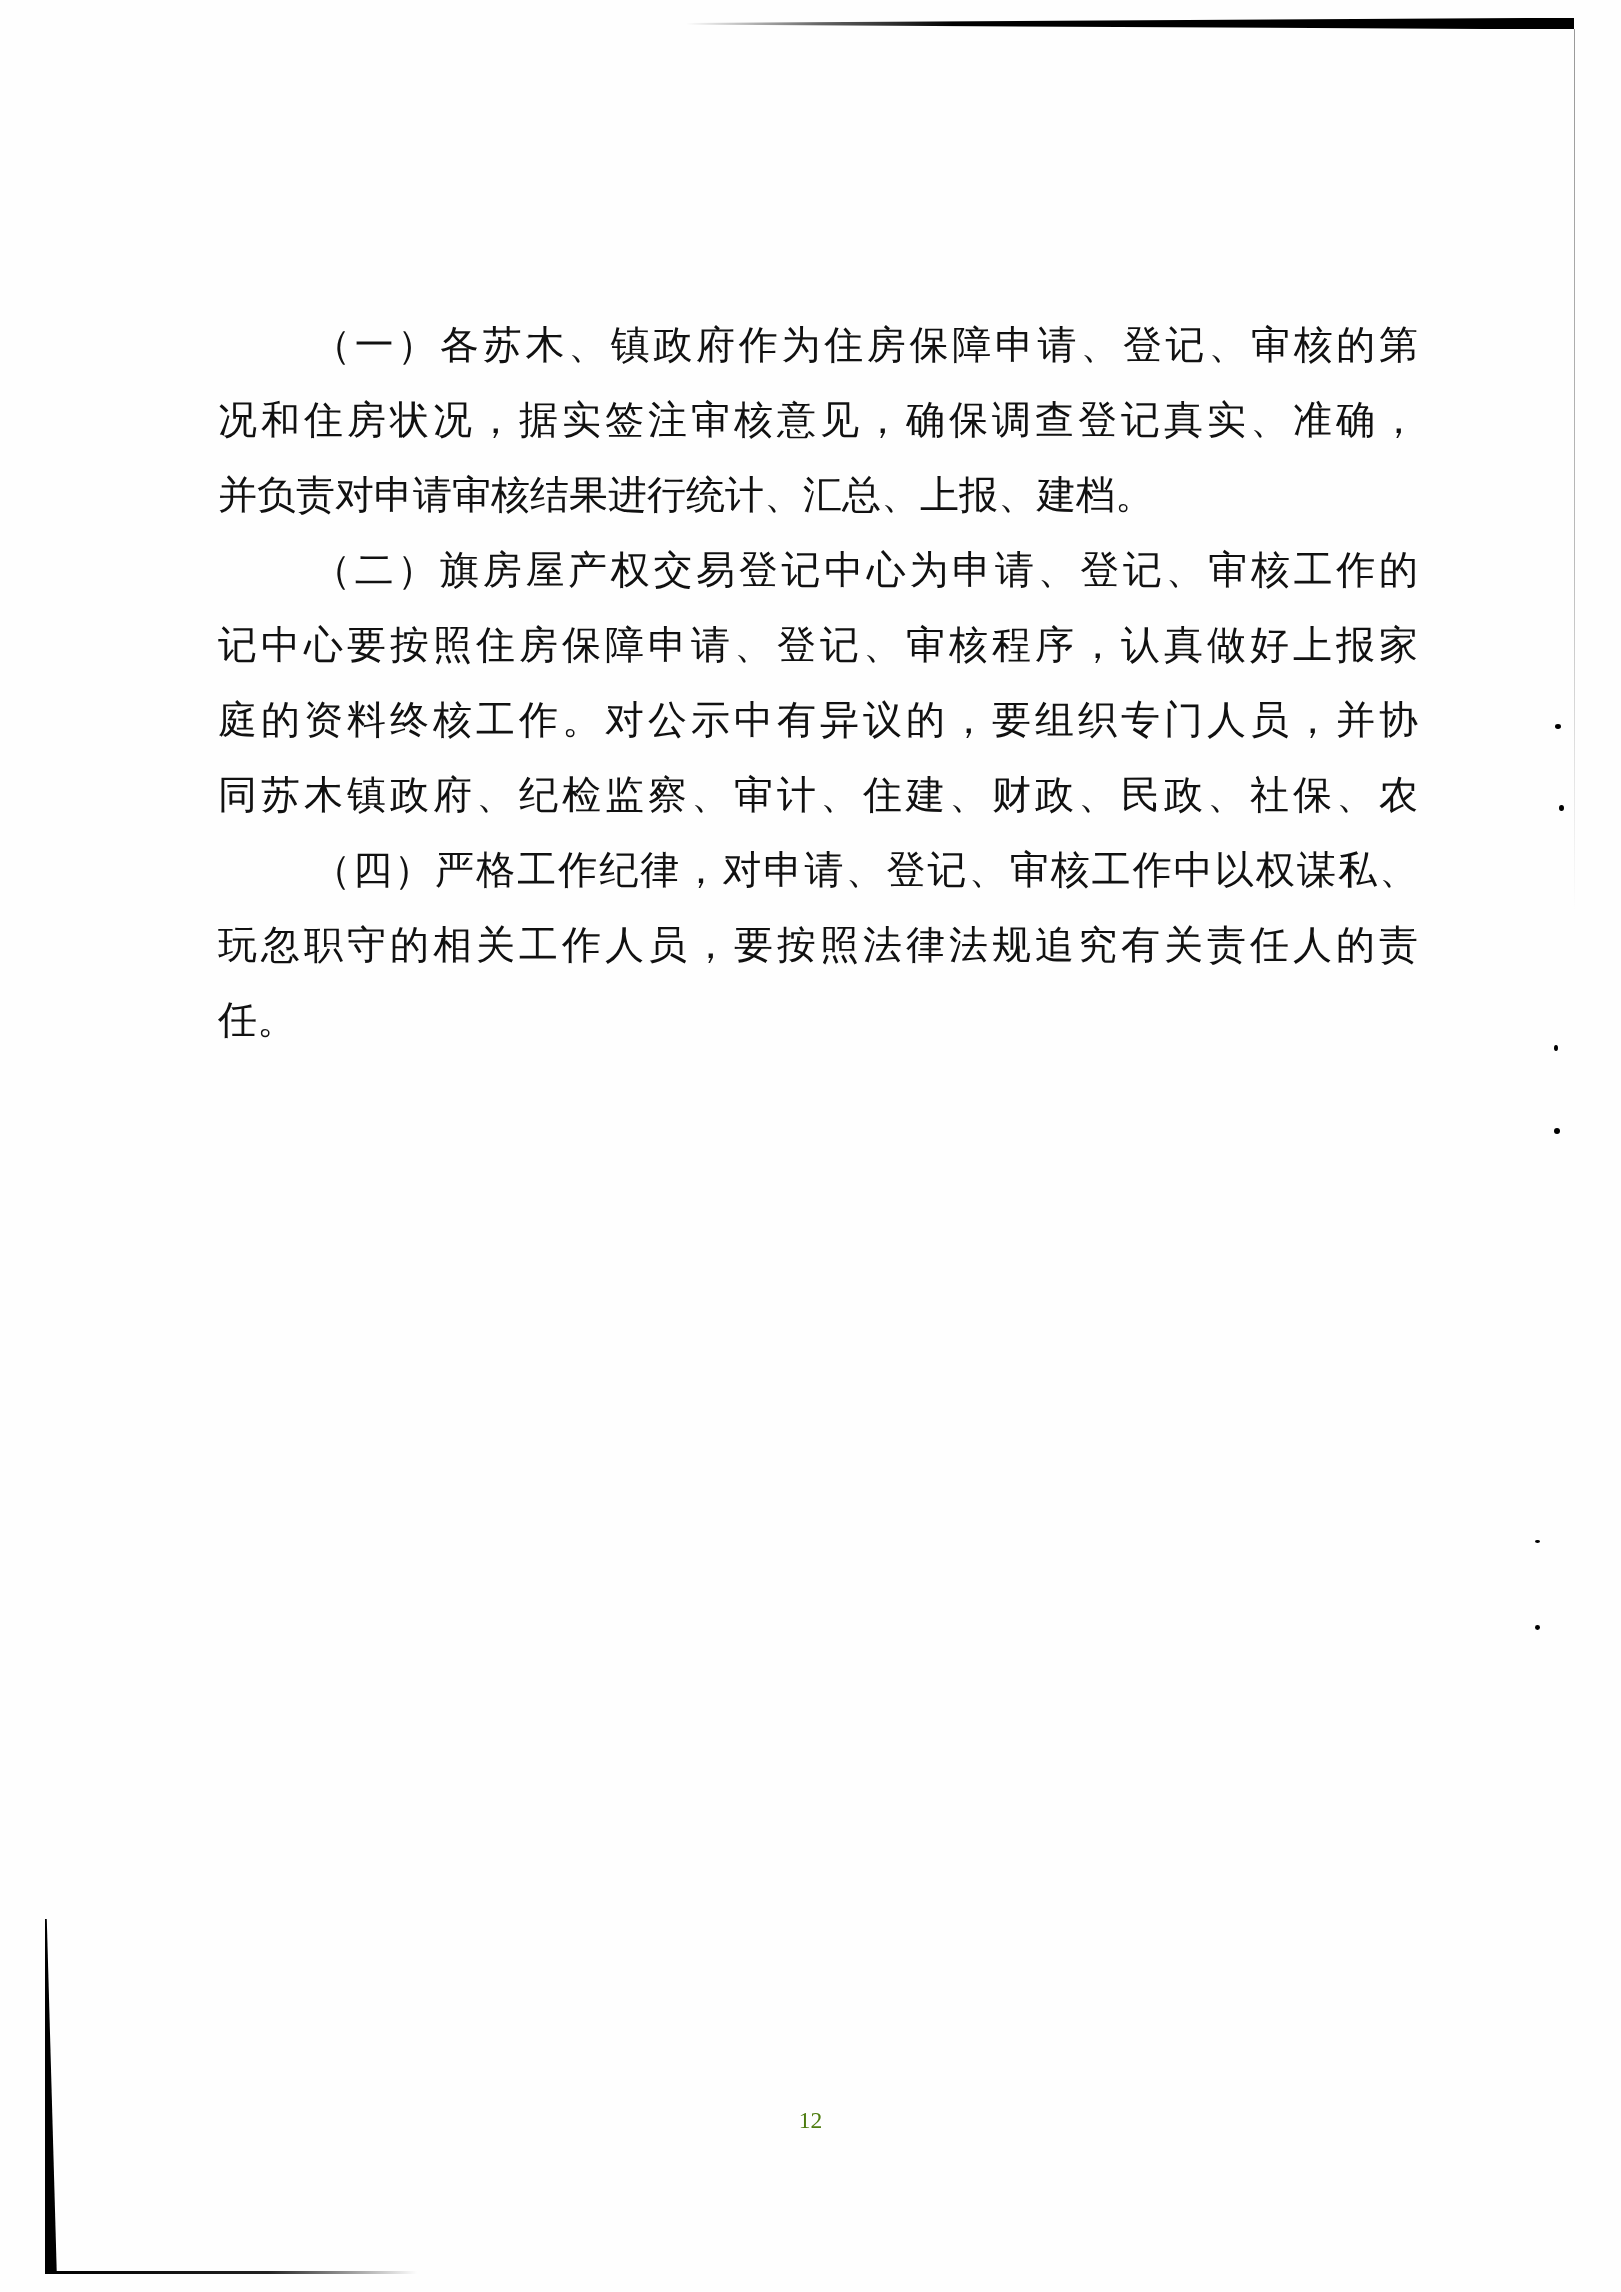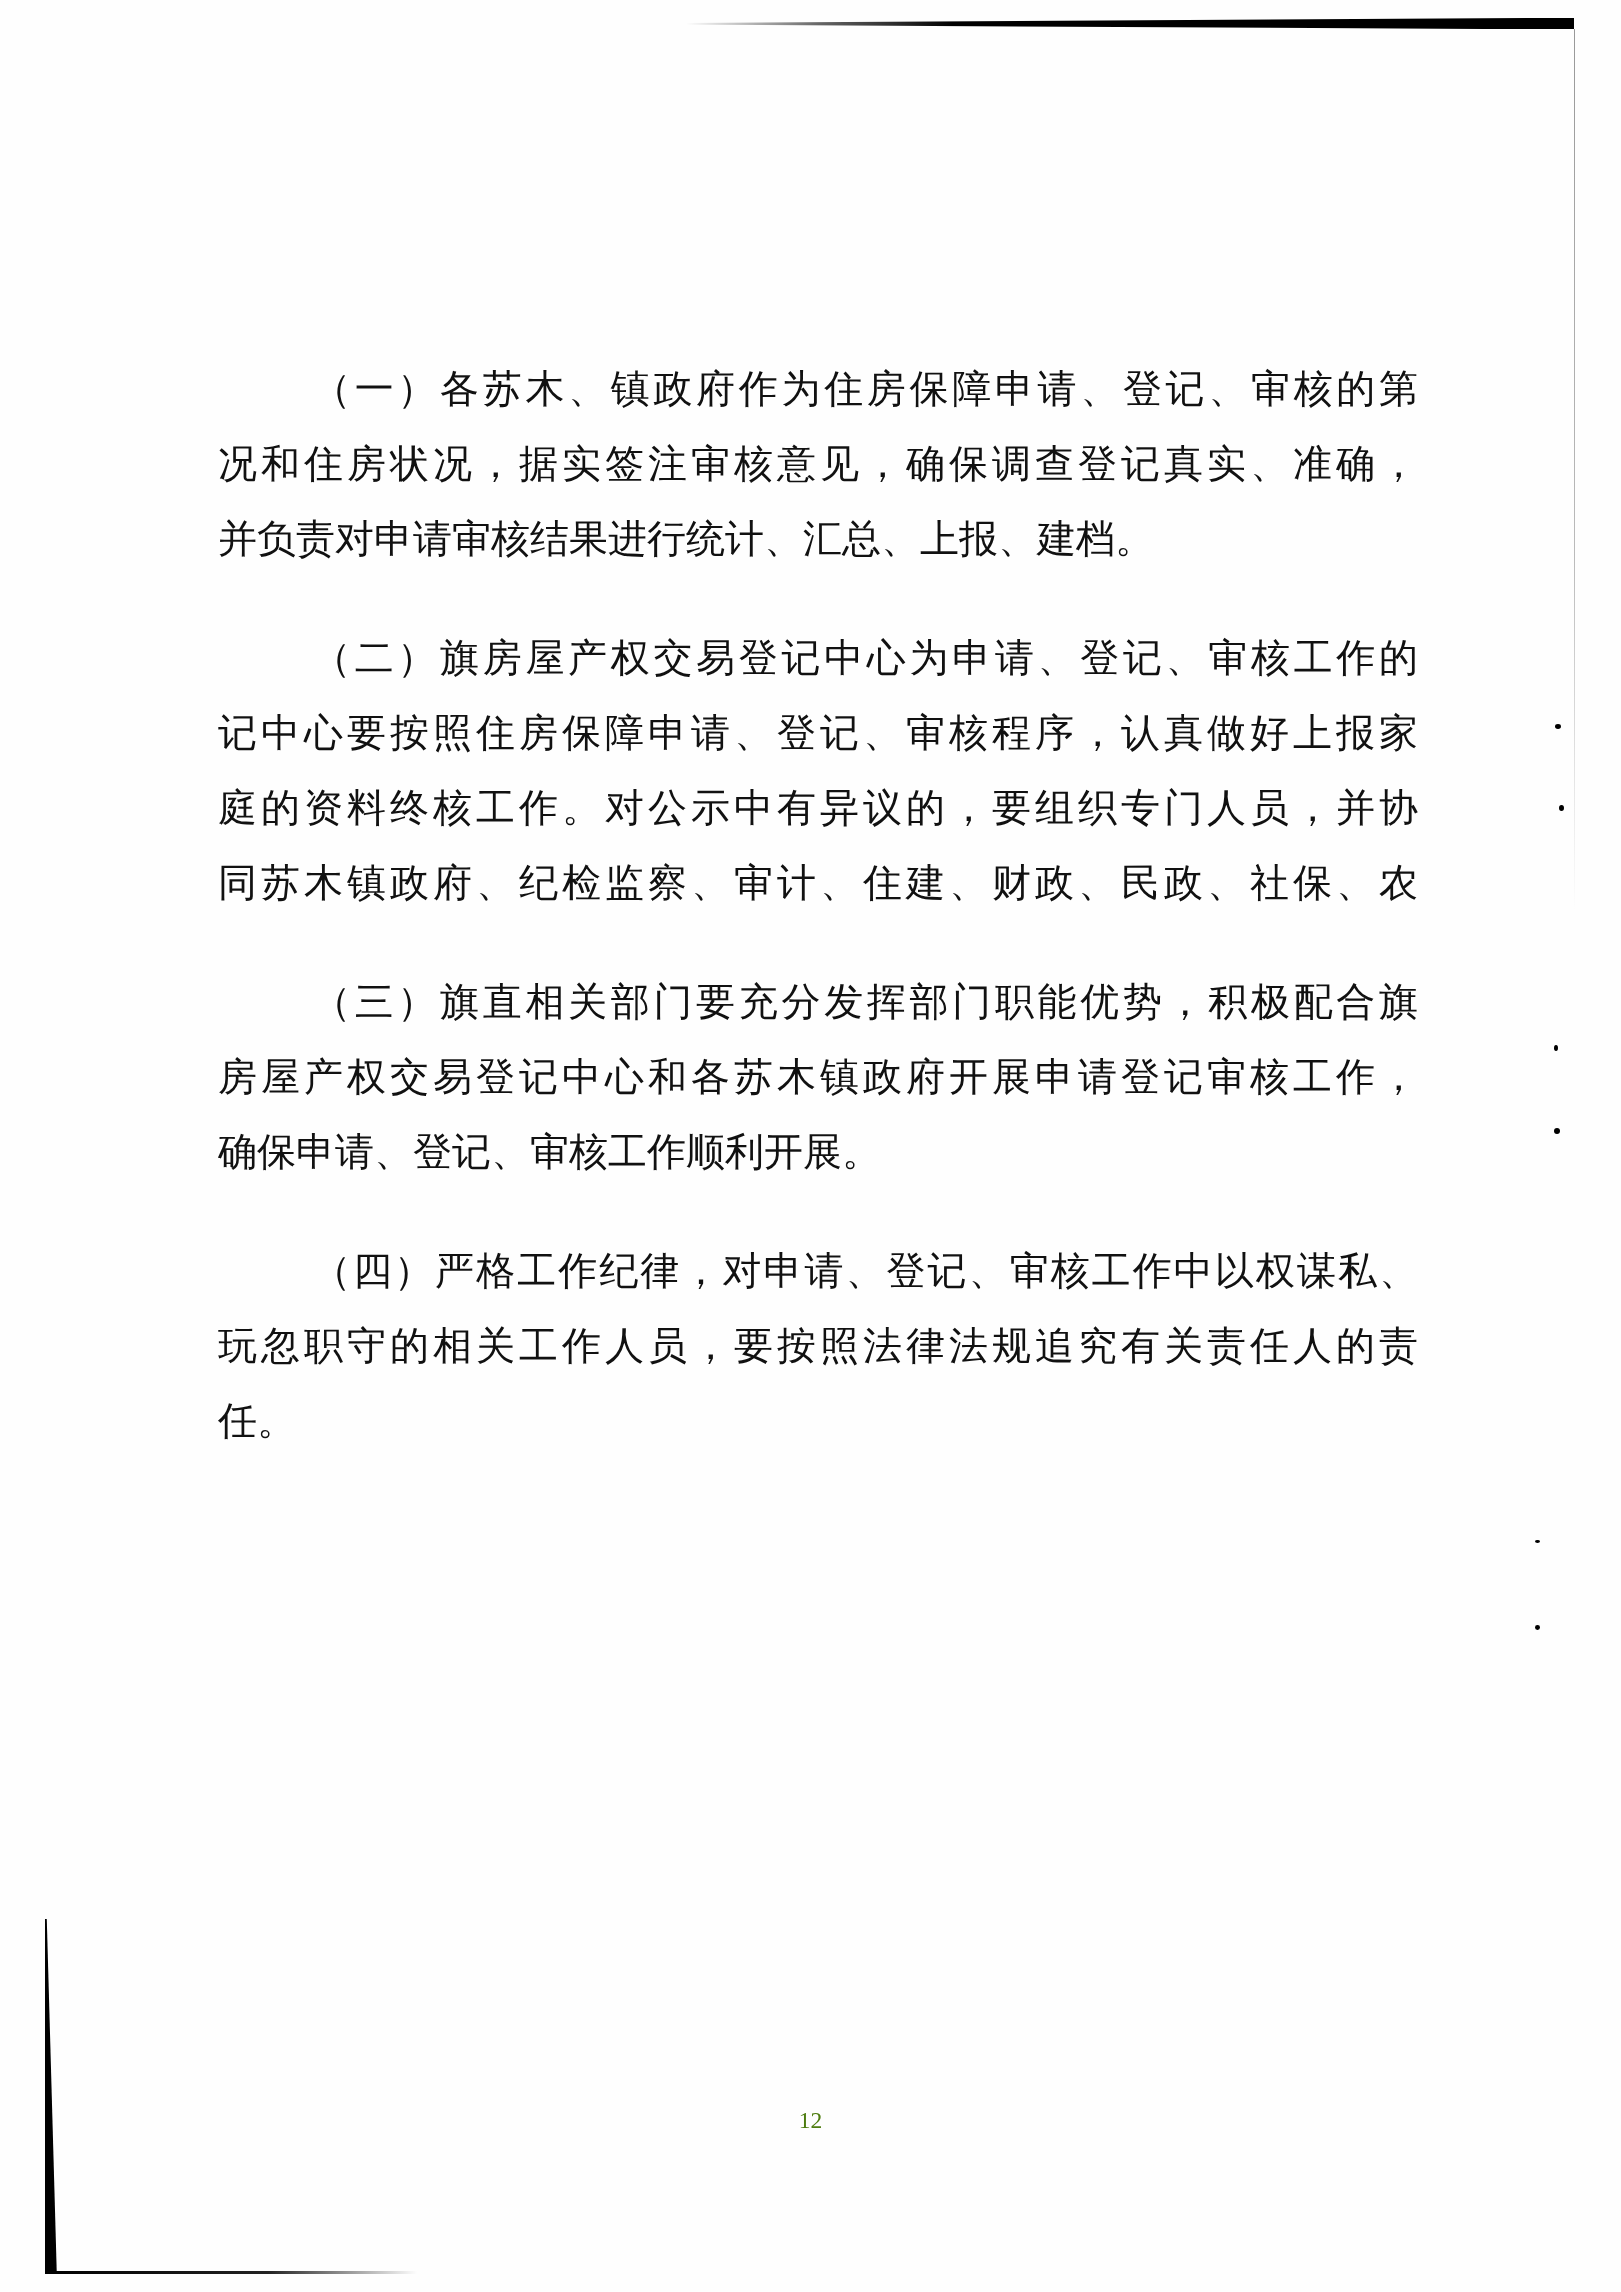--- a/index.html
+++ b/index.html
@@ -75,21 +75,20 @@
       line-height: 47px;
       font-size: 39px;
       text-align: justify;
       text-align-last: justify;
       white-space: nowrap;
       overflow: visible;
       display: block;
     }
     .line.first {
       padding-left: 94px;
-      margin-top: 44px;
     }
     .line.last {
       text-align-last: left;
     }
     .page-number {
       position: absolute;
       left: 784px;
       top: 2107px;
       width: 53px;
       text-align: center;
@@ -123,25 +122,20 @@
       <div class="line last">并负责对申请审核结果进行统计、汇总、上报、建档。</div>
     </div>
 
     <div>
       <div class="line first">（二）旗房屋产权交易登记中心为申请、登记、审核工作的</div>
       <div class="line">记中心要按照住房保障申请、登记、审核程序，认真做好上报家</div>
       <div class="line">庭的资料终核工作。对公示中有异议的，要组织专门人员，并协</div>
       <div class="line">同苏木镇政府、纪检监察、审计、住建、财政、民政、社保、农</div>
     </div>
 
-    <div>
-      <div class="line first">（三）旗直相关部门要充分发挥部门职能优势，积极配合旗</div>
-      <div class="line">房屋产权交易登记中心和各苏木镇政府开展申请登记审核工作，</div>
-      <div class="line last">确保申请、登记、审核工作顺利开展。</div>
-    </div>
 
     <div>
       <div class="line first">（四）严格工作纪律，对申请、登记、审核工作中以权谋私、</div>
       <div class="line">玩忽职守的相关工作人员，要按照法律法规追究有关责任人的责</div>
       <div class="line last">任。</div>
     </div>
 
   </div>
 
   <div class="page-number">12</div>

